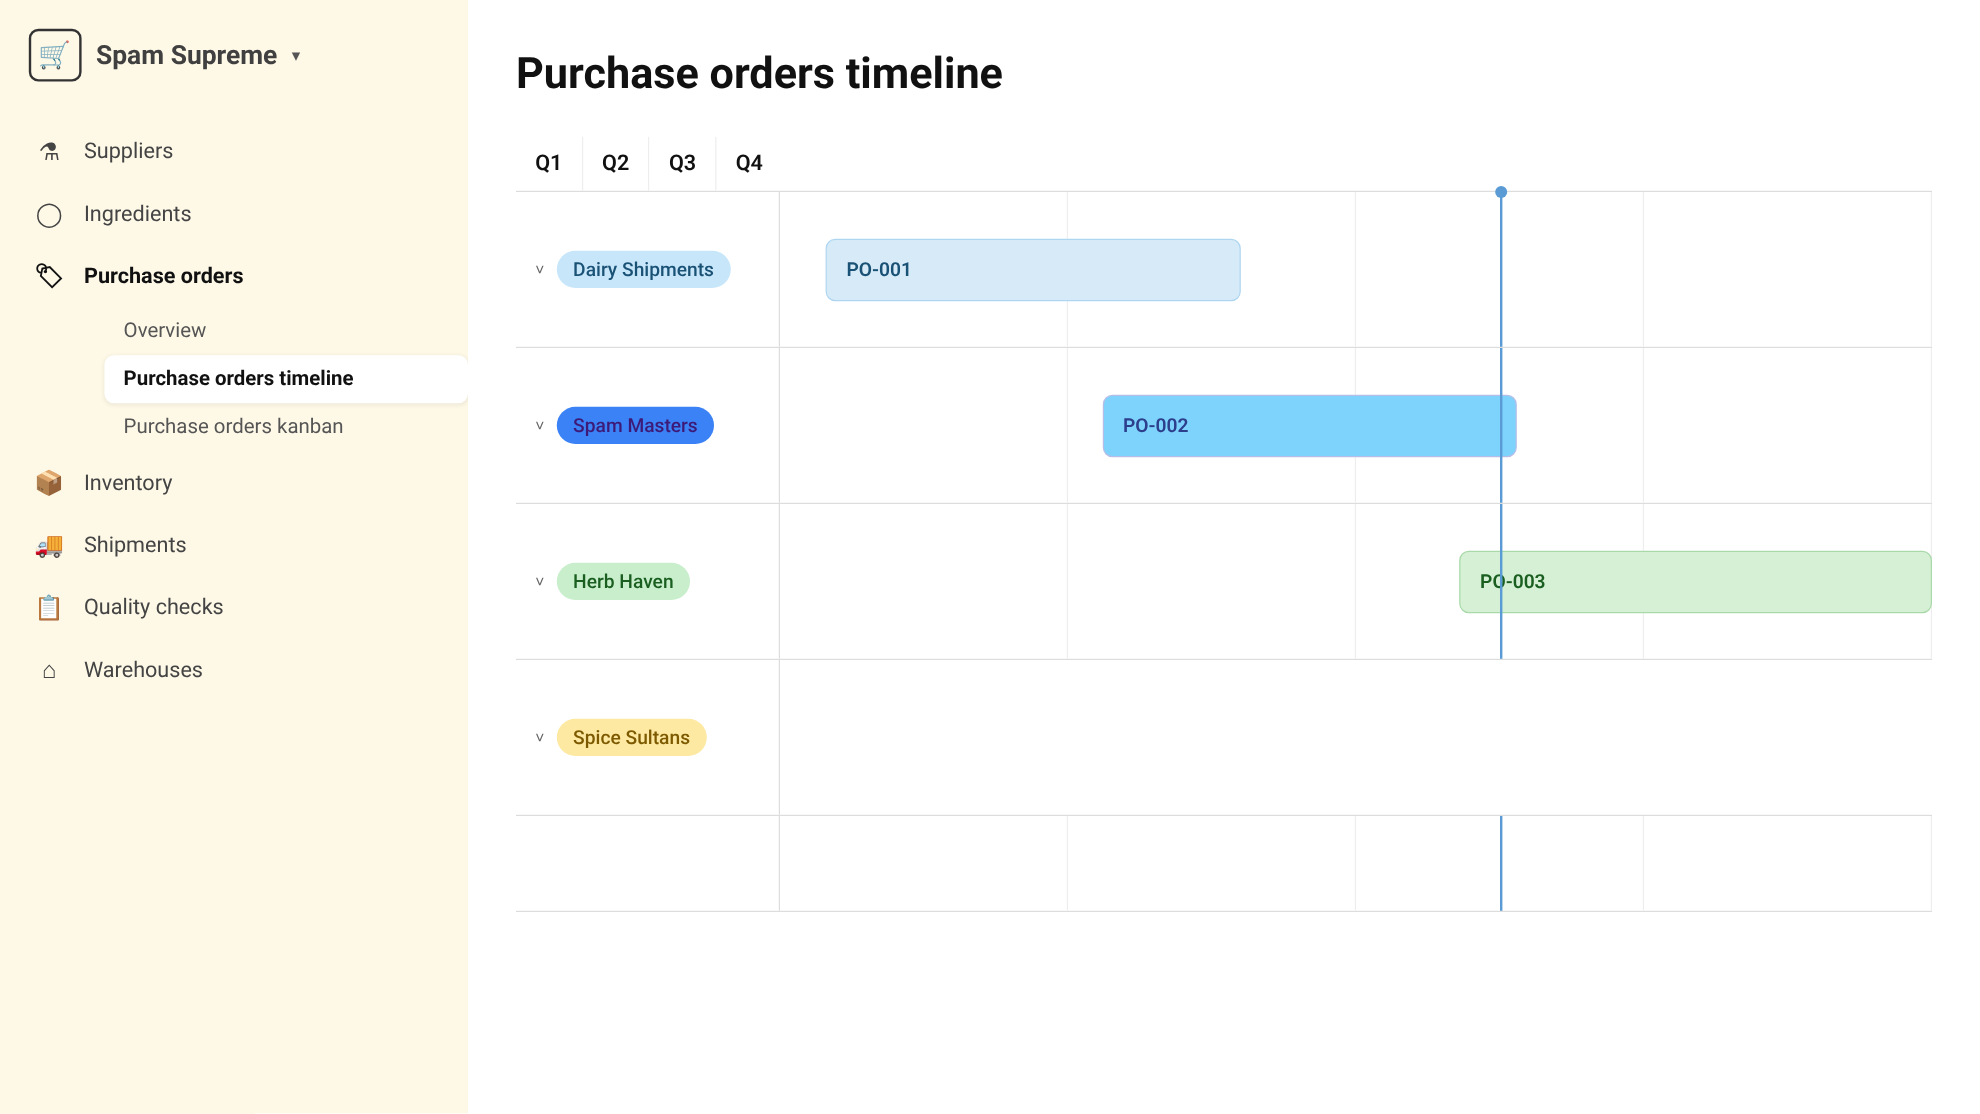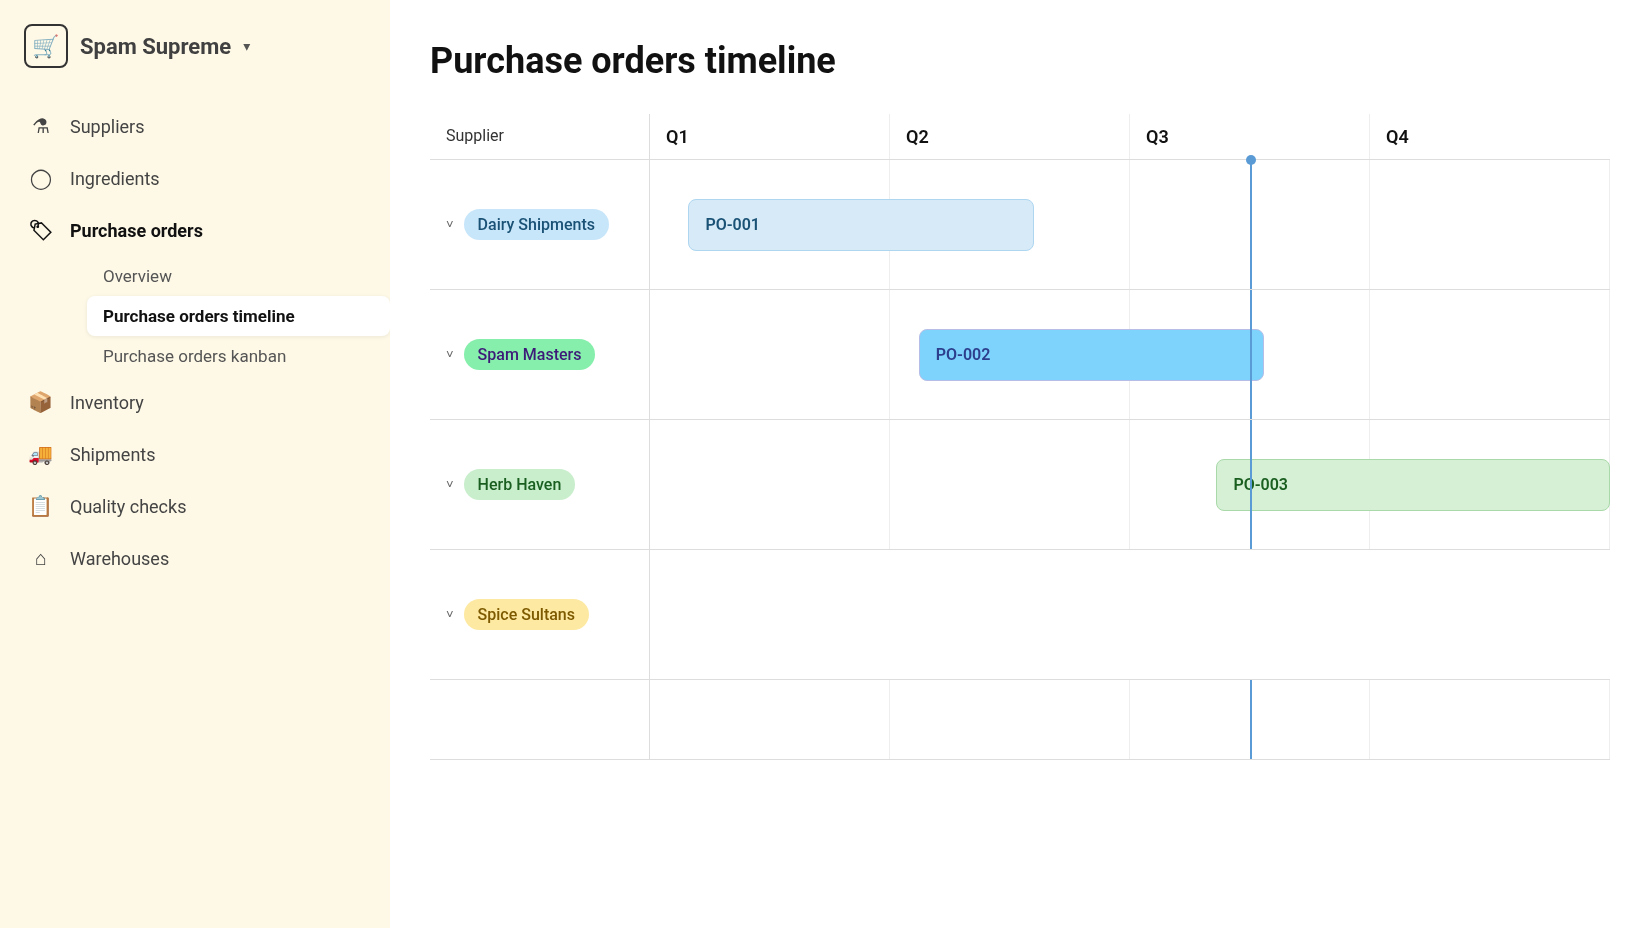--- a/index.html
+++ b/index.html
@@ -135,21 +135,21 @@
       font-size: 13px;
       color: #666;
     }
     .supplier-badge {
       padding: 6px 14px;
       border-radius: 20px;
       font-size: 16px;
       font-weight: 500;
     }
     .badge-blue { background: #c8e6fa; color: #1a5276; }
-    .badge-purple { background: #86efac; color: #3d1a78; }
+    .badge-purple { background: #3b82f6; color: #3d1a78; }
     .badge-green { background: #c8eecc; color: #1a5e20; }
     .badge-yellow { background: #fde9a2; color: #7d5a00; }
 
     .row-gantt {
       position: relative;
       display: grid;
       grid-template-columns: repeat(4, 1fr);
     }
     .gantt-quarter-col {
       border-right: 1px solid #eee;
@@ -240,21 +240,20 @@
     </div>
   </nav>
 </aside>
 
 <main class="main">
   <h1 class="page-title">Purchase orders timeline</h1>
 
   <div class="timeline-container">
 
     <div class="timeline-header">
-      <div class="th-supplier">Supplier</div>
       <div class="th-quarters">
         <div class="th-quarter">Q1</div>
         <div class="th-quarter">Q2</div>
         <div class="th-quarter">Q3</div>
         <div class="th-quarter">Q4</div>
       </div>
     </div>
 
     <div id="timeline-rows">
 

